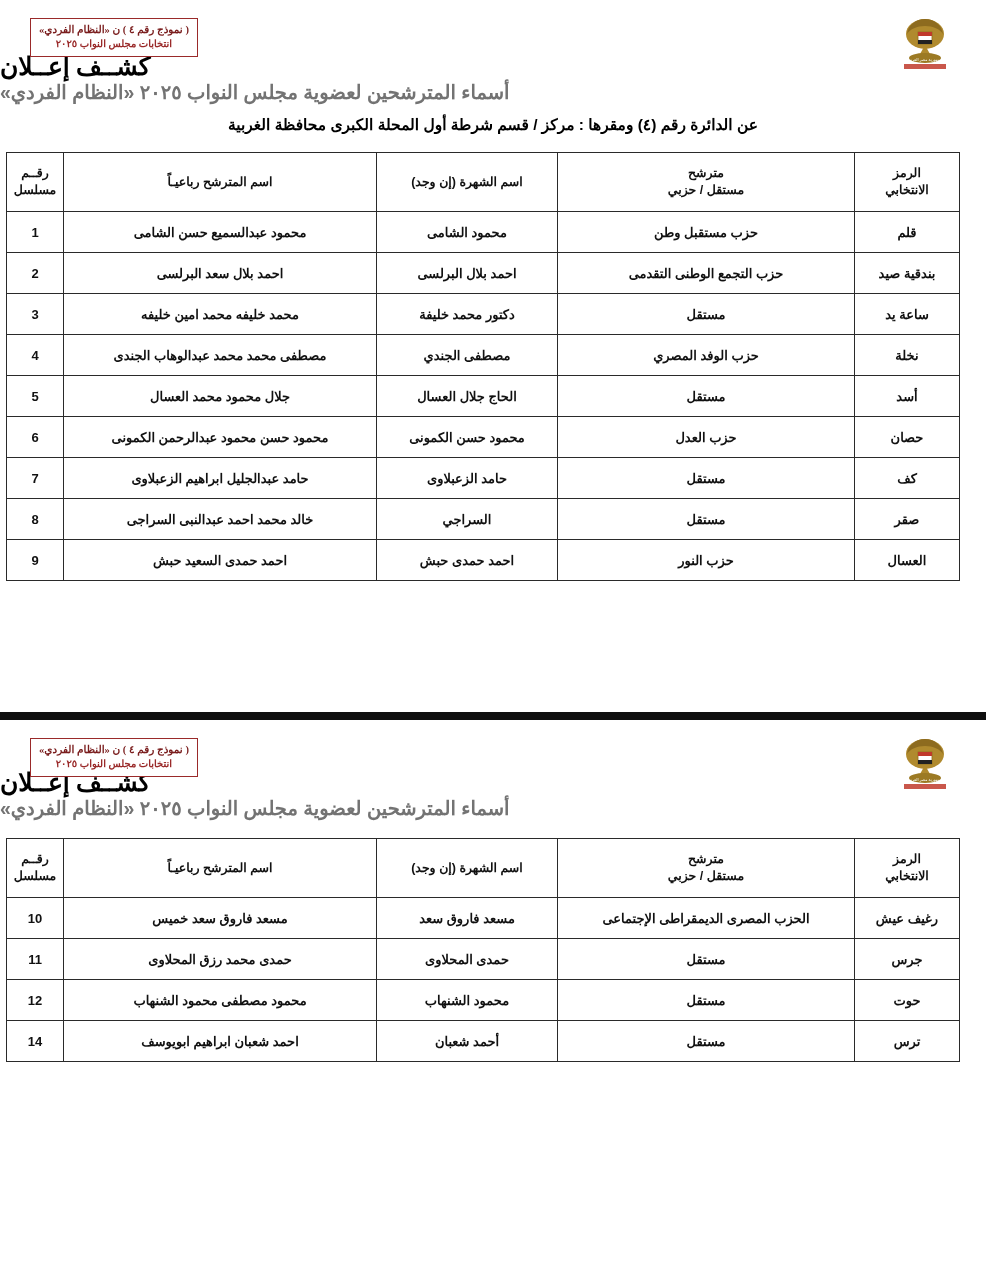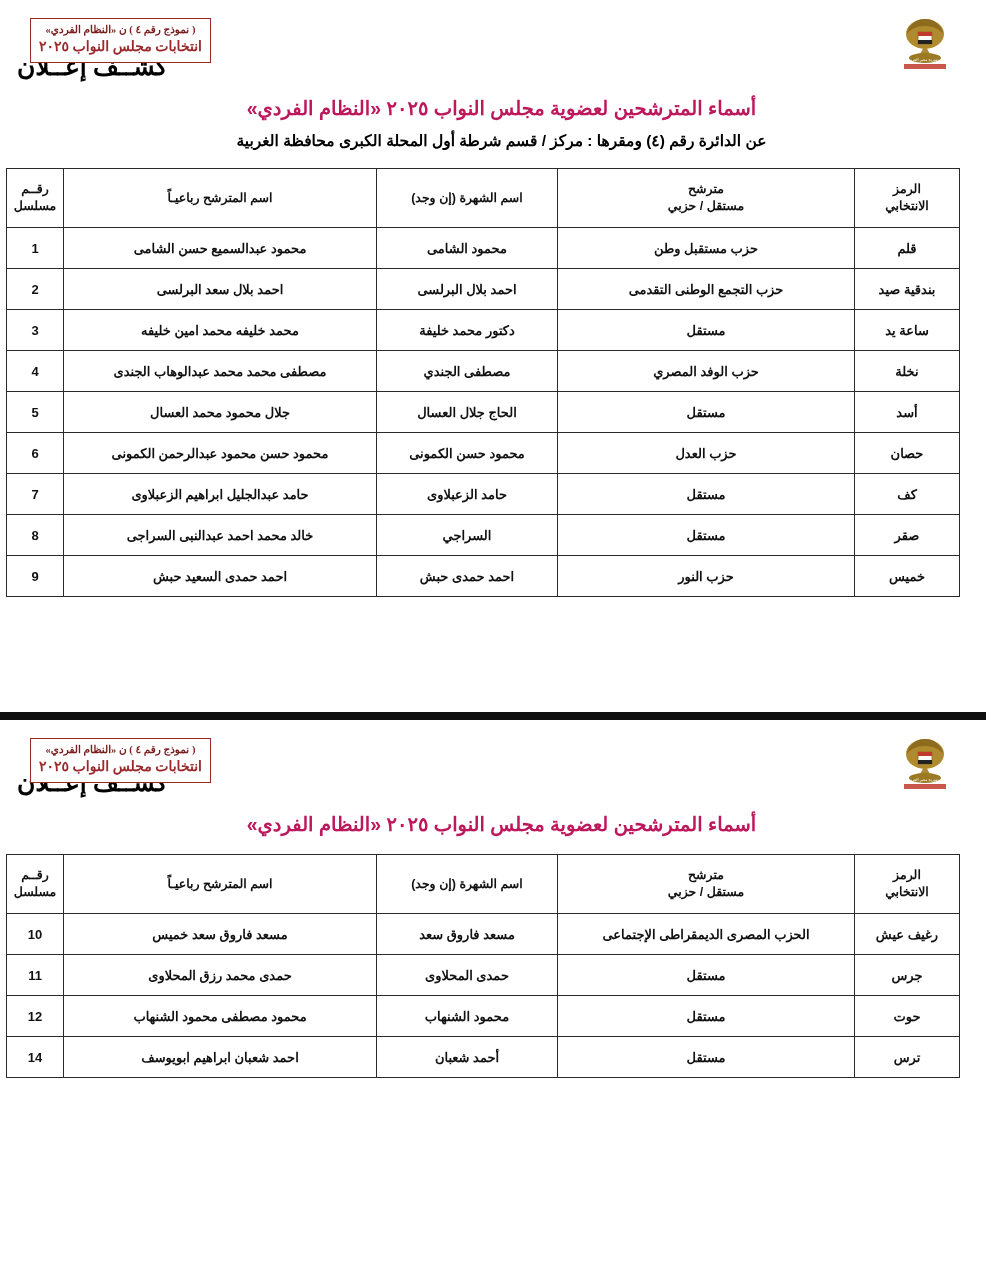--- a/index.html
+++ b/index.html
@@ -12,21 +12,20 @@
     font-family: "Liberation Serif", "DejaVu Serif", serif;
     color: #111;
     -webkit-font-smoothing: antialiased;
   }
   .page {
     position: relative;
     width: 986px;
     box-sizing: border-box;
     background: #fff;
     overflow: hidden;
-    padding-left: 17px;
   }
   .page-1 { height: 712px; }
   .page-2 { height: 568px; }
 
   .page-sep {
     height: 8px;
     background: #0f0f0f;
     width: 100%;
   }
 
@@ -41,21 +40,21 @@
     line-height: 1.45;
     background: #fff;
   }
   .form-stamp .l1 {
     font-size: 10.5px;
     color: #7a1d1d;
     font-weight: bold;
     white-space: nowrap;
   }
   .form-stamp .l2 {
-    font-size: 14px;
+    font-size: 10px;
     color: #9a2a2a;
     font-weight: bold;
     white-space: nowrap;
   }
 
   
   .emblem {
     position: absolute;
     top: 10px;
     right: 30px;
@@ -72,25 +71,24 @@
     text-align: left;
     font-size: 25px;
     font-weight: bold;
     letter-spacing: 1px;
     color: #000;
     padding-top: 52px;
   }
   .page-2 .title-main { padding-top: 48px; }
 
   .title-red {
-    text-align: center;
+    text-align: left;
     font-size: 19.5px;
     font-weight: bold;
-    color: #be185d;
-    margin-top: 16px;
+    color: #737373;
     font-family: "Liberation Sans", sans-serif;
   }
   .title-sub {
     text-align: center;
     font-size: 15.5px;
     font-weight: bold;
     color: #000;
     margin-top: 12px;
     font-family: "Liberation Sans", sans-serif;
   }
@@ -231,21 +229,21 @@
           <td class="col-num">7</td>
         </tr>
         <tr>
           <td class="col-symbol">صقر</td>
           <td class="col-party">مستقل</td>
           <td class="col-fame">السراجي</td>
           <td class="col-name">خالد محمد احمد عبدالنبى السراجى</td>
           <td class="col-num">8</td>
         </tr>
         <tr>
-          <td class="col-symbol">خميس</td>
+          <td class="col-symbol">العسال</td>
           <td class="col-party">حزب النور</td>
           <td class="col-fame">احمد حمدى حبش</td>
           <td class="col-name">احمد حمدى السعيد حبش</td>
           <td class="col-num">9</td>
         </tr>
       </tbody>
     </table>
   </div>
 </div>
 

